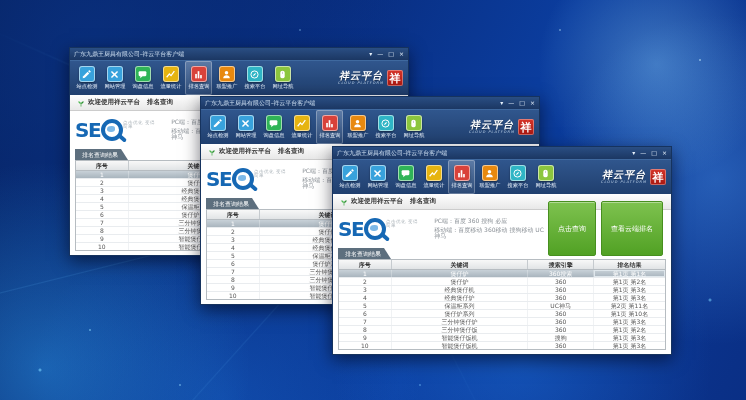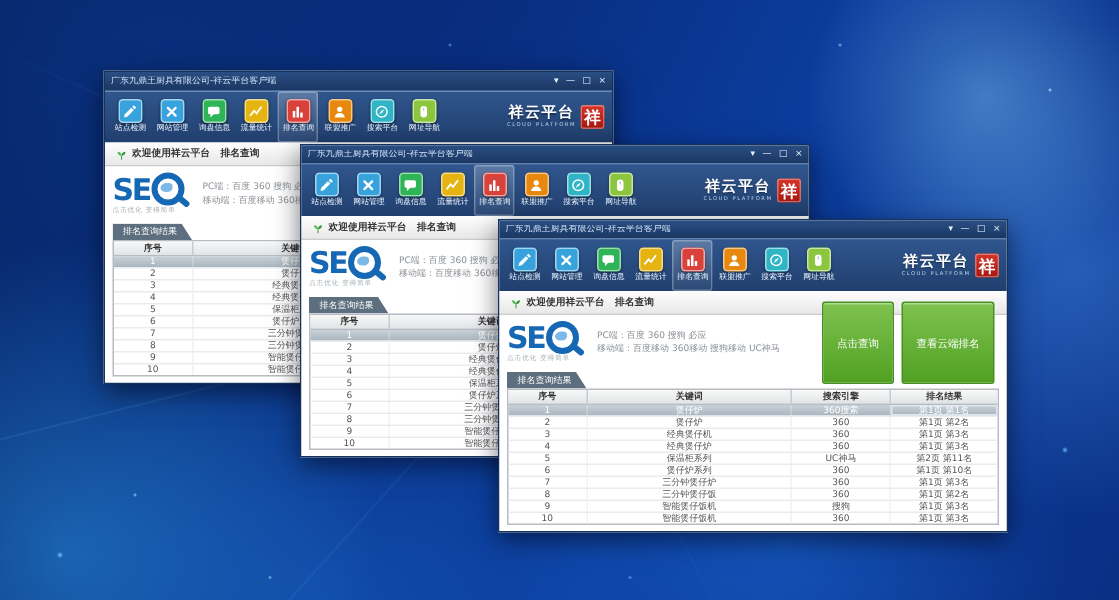--- a/index.html
+++ b/index.html
@@ -51,36 +51,36 @@
   .tool{width:27px;display:flex;flex-direction:column;align-items:center;justify-content:center;
     gap:2px;border-radius:2px;margin-right:1px;}
   .tool.active{background:linear-gradient(rgba(255,255,255,.22),rgba(255,255,255,.05));
     box-shadow:inset 0 0 0 1px rgba(255,255,255,.28);}
   .tile{width:16px;height:16px;border-radius:3px;display:flex;align-items:center;justify-content:center;
     box-shadow:inset 0 0 0 1px rgba(255,255,255,.55),0 1px 2px rgba(0,0,0,.4);}
   .tile svg{display:block}
   .tool-label{font-size:5.5px;line-height:1;color:#eaf2fb;white-space:nowrap;transform:scale(.95);}
 
   .brand{margin-left:auto;display:flex;align-items:center;gap:3px;padding-right:2px;}
-  .brand-txt{display:flex;flex-direction:column;align-items:center;line-height:1;}
+  .brand-txt{display:flex;flex-direction:column;align-items:center;line-height:1;font-style:italic;}
   .brand-cn{font-size:10px;font-weight:bold;color:#fff;letter-spacing:1px;text-shadow:0 1px 1px rgba(0,0,0,.4);}
   .brand-en{font-size:3.5px;color:#bfd4ea;letter-spacing:1px;margin-top:1px;}
   .badge{width:16px;height:16px;background:linear-gradient(#d6352a,#a81710);border-radius:2px;
     color:#fff;font-size:11px;font-weight:bold;display:flex;align-items:center;justify-content:center;
     box-shadow:inset 0 0 0 1px rgba(255,255,255,.35);}
 
   .welcome{height:15px;flex:0 0 15px;background:linear-gradient(#fefefe,#e8e8e8);
     border-bottom:1px solid #cccccc;display:flex;align-items:center;gap:3px;padding:0 7px;}
   .welcome b{font-size:6.5px;color:#333;line-height:1;}
   .welcome .sec{margin-left:4px;}
 
   .content{flex:1;display:flex;flex-direction:column;background:#fff;padding:0 5px;min-height:0;}
 
   .seo-row{height:37px;flex:0 0 37px;display:flex;align-items:center;}
-  .seo-logo{display:flex;flex-direction:column;line-height:1;}
+  .seo-logo{display:flex;line-height:1;}
   .seo-mark{display:flex;align-items:center;}
   .seo-se{font-size:20px;font-weight:800;color:#1668b4;letter-spacing:-1.5px;line-height:1;}
   .lens{width:14px;height:14px;border:4px solid #1668b4;border-radius:50%;background:#fff;
     position:relative;margin-left:1px;}
   .lens i{position:absolute;left:2px;top:3px;width:8px;height:6px;background:#7db9e8;border-radius:60% 40% 50% 50%;}
   .lens b{position:absolute;width:10px;height:4px;background:#1668b4;border-radius:2px;
     right:-8px;bottom:-3px;transform:rotate(40deg);}
   .seo-tagline{font-size:4.5px;color:#aab2b8;margin-top:2px;letter-spacing:.5px;}
   .engine-lines{margin-left:12px;display:flex;flex-direction:column;gap:3px;}
   .engine-lines span{font-size:6px;color:#8a9096;line-height:1;}

